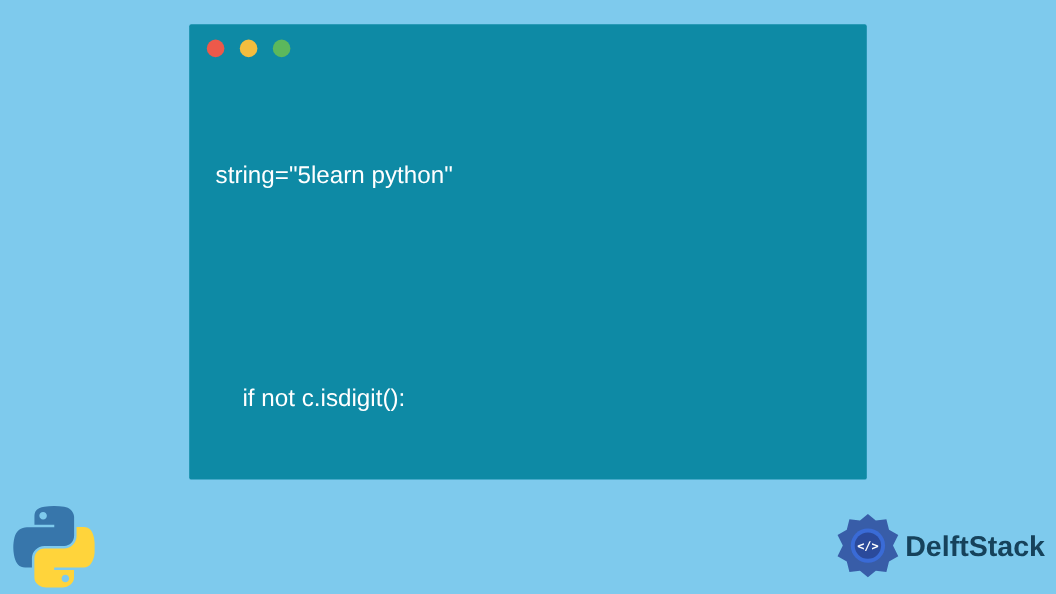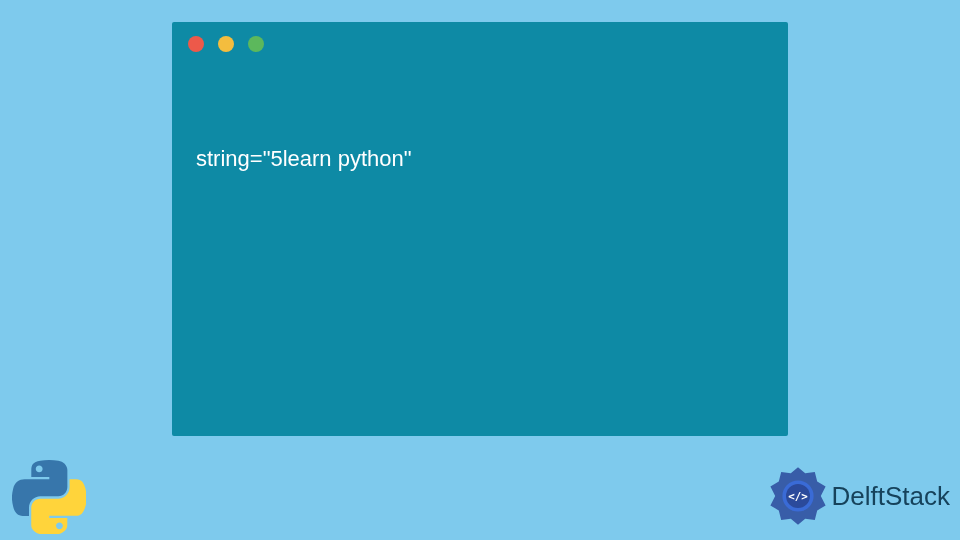--- a/index.html
+++ b/index.html
@@ -54,36 +54,37 @@
     position: absolute;
     right: 10px;
     bottom: 14px;
     display: flex;
     align-items: center;
     gap: 4px;
   }
   .delft-text {
     color: #16425b;
     font-size: 26px;
-    font-weight: 400;
+    font-weight: 700;
   }
   .delft-logo { width: 60px; height: 60px; }
 </style>
 </head>
 <body>
 
 <div class="code-window">
   <div class="traffic-lights">
     <span class="dot red"></span>
     <span class="dot yellow"></span>
     <span class="dot green"></span>
   </div>
   <div class="code">
     <span class="line">string="5learn python"</span>
     <span class="line blank"></span>
+    <span class="line">    if not c.isdigit():</span>
     
     
     
     
     
   </div>
 </div>
 
 <svg class="python-logo" viewBox="0 0 110 110">
   <path fill="#3776ab" d="M54.9 0c-4.6.02-9 .42-12.8 1.1-11.3 2-13.4 6.2-13.4 13.9v10.2h26.8v3.4H18.6c-7.8 0-14.6 4.7-16.8 13.6-2.5 10.2-2.6 16.6 0 27.3 1.9 7.9 6.5 13.6 14.3 13.6h9.2V70.6c0-8.8 7.6-16.6 16.8-16.6h26.8c7.5 0 13.4-6.2 13.4-13.7V15c0-7.3-6.2-12.8-13.4-13.9C64.3.4 59.5-.02 54.9 0zM40.4 8.2c2.8 0 5.1 2.3 5.1 5.1 0 2.8-2.3 5-5.1 5-2.8 0-5.1-2.3-5.1-5 0-2.8 2.3-5.1 5.1-5.1z"></path>

